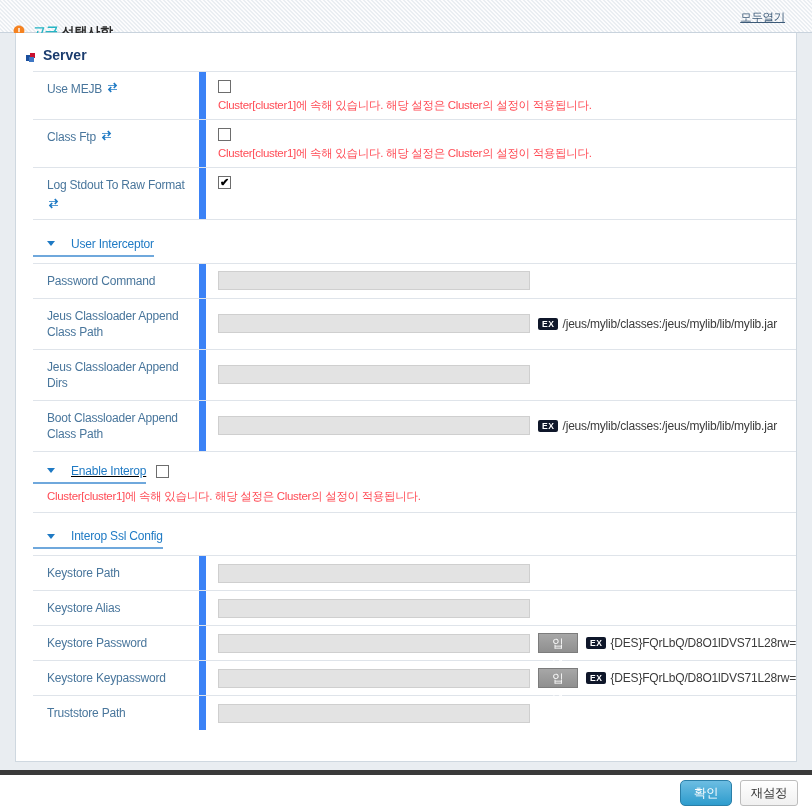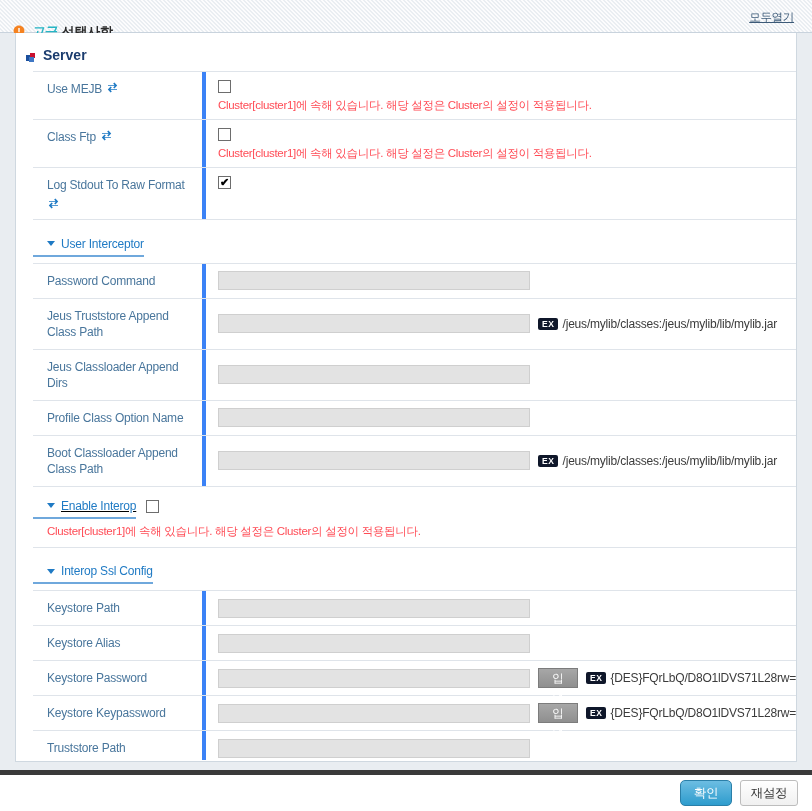--- a/index.html
+++ b/index.html
@@ -45,21 +45,21 @@
     font-weight: bold;
     color: #26b5c4;
     letter-spacing: -0.2px;
   }
   .title-main {
     font-size: 13px;
     font-weight: bold;
     color: #2b2b2b;
     letter-spacing: -0.2px;
   }
-  .titlebar-right { margin-left: auto; padding-right: 8px; }
+  .titlebar-right { margin-left: auto; padding-right: 17px; }
   .open-all {
     font-size: 11.5px;
     color: #3c5a78;
     text-decoration: underline;
     cursor: pointer;
     letter-spacing: -0.3px;
   }
 
   
   .panel-outer {
@@ -104,21 +104,21 @@
     display: flex;
     align-items: stretch;
     border-top: 1px solid #dfe4ea;
     min-height: 32px;
     margin: 0 10px 0 17px;
   }
   .row.first { border-top: 1px solid #dfe4ea; }
   .row-label {
     width: 173px;
     flex: 0 0 173px;
-    border-right: 4px solid #3b82f6;
+    border-right: 7px solid #3b82f6;
     font-size: 12px;
     color: #49769c;
     padding: 9px 8px 9px 14px;
     line-height: 16px;
     display: flex;
     align-items: flex-start;
     gap: 4px;
     flex-wrap: wrap;
   }
   .row-label .lbl-text { letter-spacing: -0.2px; }
@@ -218,21 +218,21 @@
 
   
   .subsec {
     margin: 0 10px 0 17px;
     border-top: 1px solid #dfe4ea;
     padding: 10px 0 0 0;
   }
   .subsec-head {
     display: inline-flex;
     align-items: center;
-    gap: 6px;
+    gap: 16px;
     padding: 0 0 4px 14px;
     border-bottom: 2px solid #6fa8dc;
     cursor: pointer;
   }
   .tri {
     width: 0; height: 0;
     border-left: 4.5px solid transparent;
     border-right: 4.5px solid transparent;
     border-top: 5px solid #1f7ac4;
     display: inline-block;
@@ -395,21 +395,21 @@
           </div>
           <div class="row-value center">
             <div class="field-line">
               <input class="txt w312" type="text" value="" style="">
             </div>
           </div>
         </div>
 
         <div class="row">
           <div class="row-label">
-            <span class="lbl-text">Jeus Truststore Append Class Path</span>
+            <span class="lbl-text">Jeus Classloader Append Class Path</span>
           </div>
           <div class="row-value center">
             <div class="field-line">
               <input class="txt w312" type="text" value="" style="">
               <span class="hint">
                 <span class="ex-badge">EX</span>
                 <span class="hint-text">/jeus/mylib/classes:/jeus/mylib/lib/mylib.jar</span>
               </span>
             </div>
           </div>
@@ -419,30 +419,20 @@
           <div class="row-label">
             <span class="lbl-text">Jeus Classloader Append Dirs</span>
           </div>
           <div class="row-value center">
             <div class="field-line">
               <input class="txt w312" type="text" value="" style="">
             </div>
           </div>
         </div>
 
-        <div class="row">
-          <div class="row-label">
-            <span class="lbl-text">Profile Class Option Name</span>
-          </div>
-          <div class="row-value center">
-            <div class="field-line">
-              <input class="txt w312" type="text" value="" style="">
-            </div>
-          </div>
-        </div>
 
         <div class="row">
           <div class="row-label">
             <span class="lbl-text">Boot Classloader Append Class Path</span>
           </div>
           <div class="row-value center">
             <div class="field-line">
               <input class="txt w312" type="text" value="" style="">
               <span class="hint">
                 <span class="ex-badge">EX</span>

